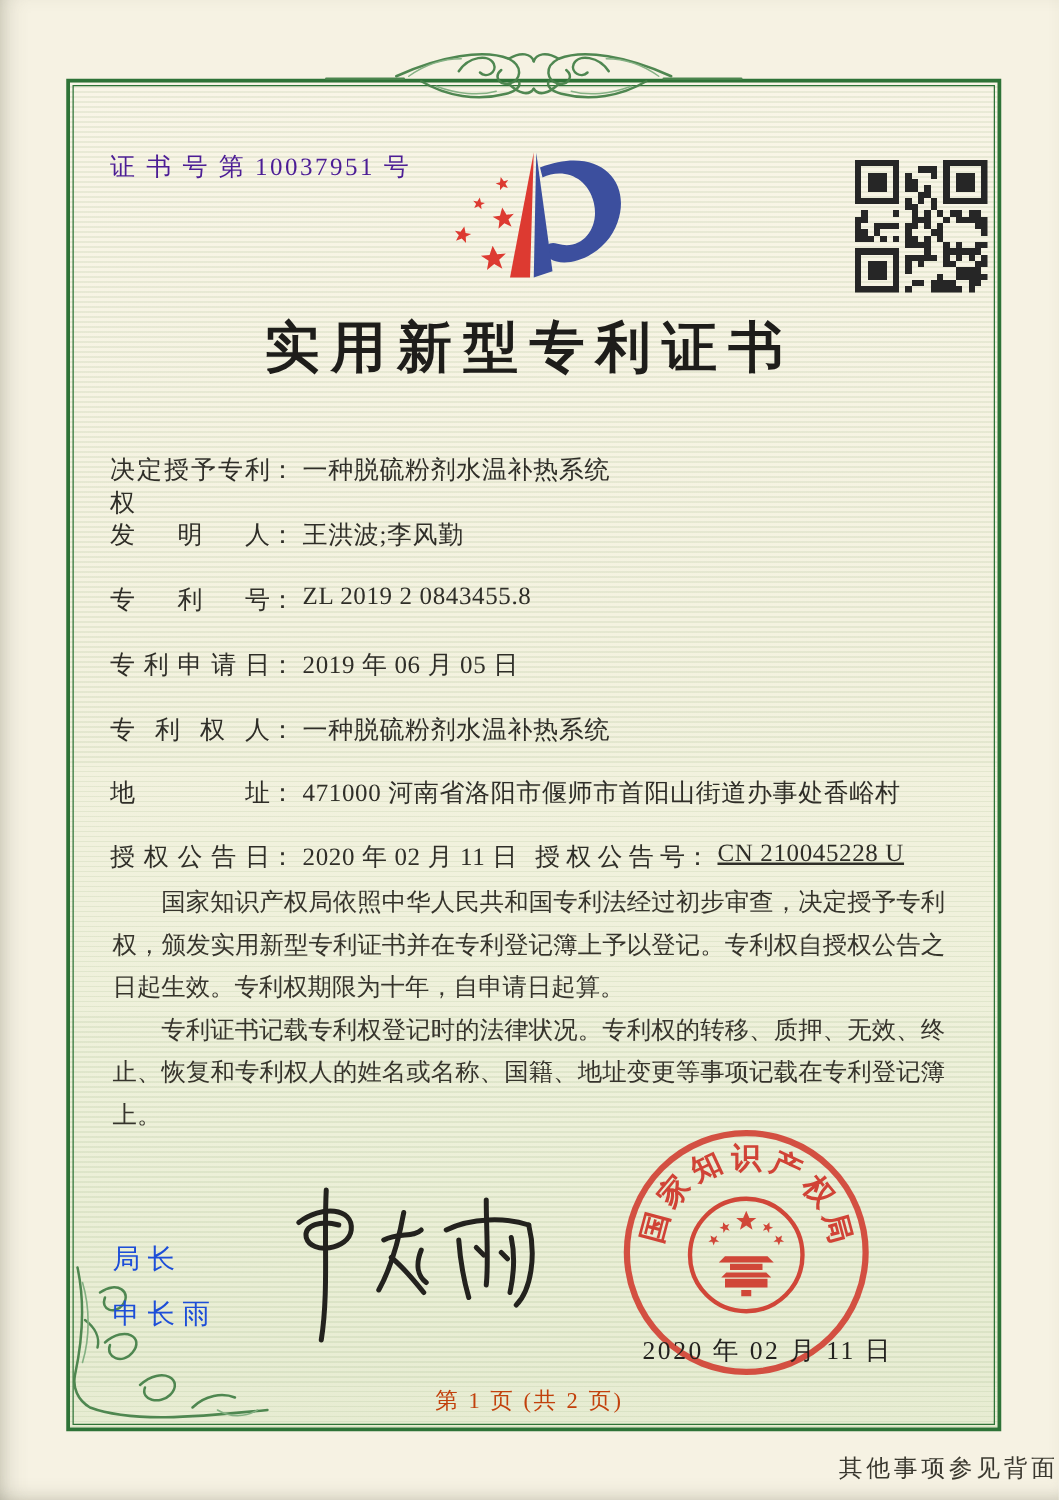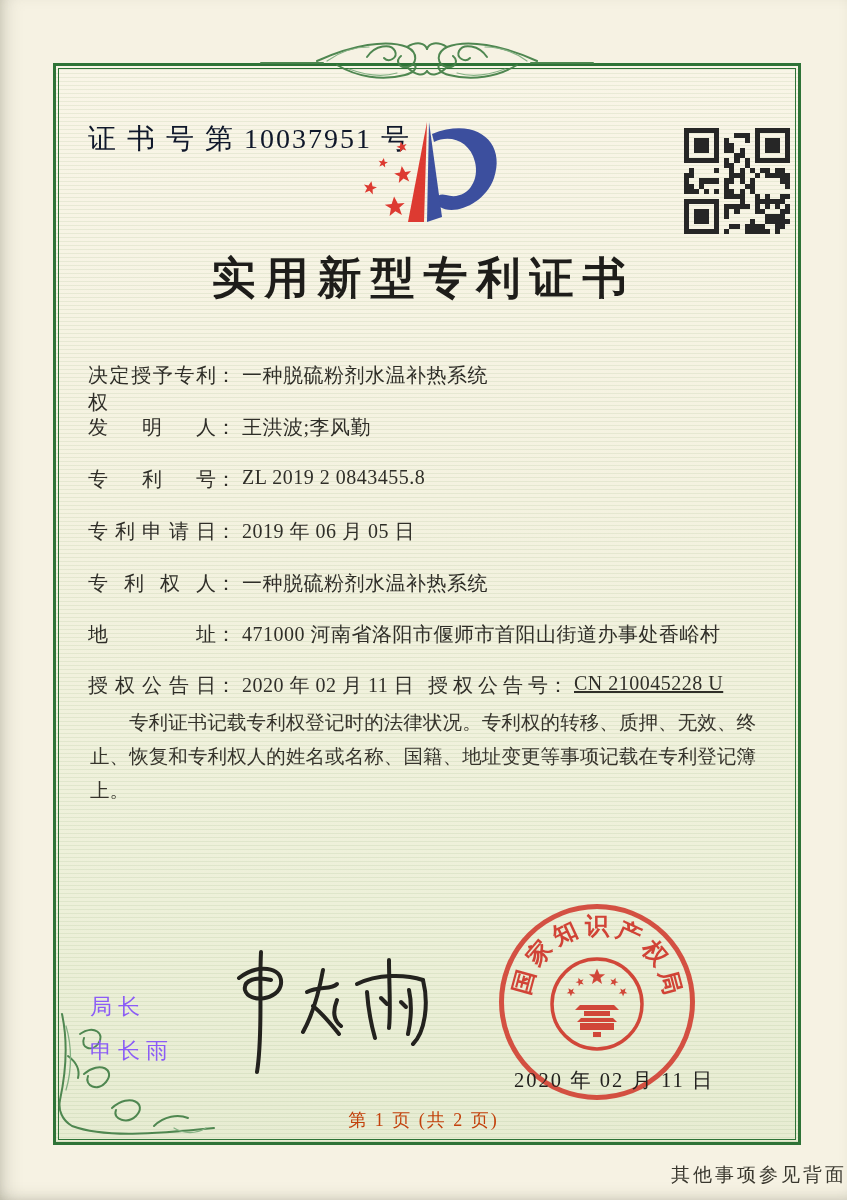--- a/index.html
+++ b/index.html
@@ -13,31 +13,31 @@
   
   .frame{
     position:absolute;left:53px;top:63px;width:742px;height:1076px;
     border:3px solid #2e7337;
     background:
       repeating-linear-gradient(0deg, rgba(125,160,100,0.13) 0 1px, rgba(125,160,100,0) 1px 4px),
       linear-gradient(180deg,#f9f5e7 0%,#f4f2e0 40%,#edf0d9 78%,#e7ecd2 100%);
   }
   .frame::before{content:"";position:absolute;inset:2px;border:1px solid #2e7337;pointer-events:none;}
   .abs{position:absolute;}
-  .certno{left:88px;top:120px;font-size:28px;color:#0f172a;letter-spacing:2px;}
+  .certno{left:88px;top:120px;font-size:20px;color:#4c1d95;letter-spacing:2px;}
   .title{left:0;top:249px;width:100%;text-align:center;font-size:44px;font-weight:700;letter-spacing:9px;color:#1e1d1a;}
   .row{left:88px;width:672px;height:30px;font-size:20px;color:#2f2e28;}
   .lbl{display:inline-block;width:128px;text-align:justify;text-align-last:justify;vertical-align:top;}
   .col{display:inline-block;vertical-align:top;}
   .val{margin-left:6px;letter-spacing:.5px;text-align:center;}
   .grp2{position:absolute;left:340px;top:0;text-decoration:underline;}
   .grp2 .lbl{width:120px;}
   .paras{left:90px;top:706px;width:666px;font-size:19.5px;line-height:34px;color:#36342c;text-align:justify;}
   .paras p{margin:0;text-indent:2em;}
-  .signer{left:90px;font-size:22px;color:#8b5cf6;letter-spacing:6px;}
+  .signer{left:90px;font-size:22px;color:#1d4ed8;letter-spacing:6px;}
   .sig-svg{left:205px;top:940px;}
   .seal{left:497px;top:902px;width:200px;height:200px;}
   .seal-ring{position:absolute;inset:2px;border:5px solid rgba(208,58,46,.88);border-radius:50%;}
   .seal-char{position:absolute;font-size:24px;font-weight:700;color:rgba(206,52,40,.92);transform-origin:center;}
   .seal-date{left:514px;top:1066px;font-size:20.5px;color:#23221f;letter-spacing:2px;z-index:5;}
   .footer-page{left:0;top:1108px;width:100%;text-align:center;font-size:18px;color:#c2410c;letter-spacing:2px;}
   .back-note{left:0;top:1162px;width:100%;text-align:right;font-size:19px;color:#3a382f;letter-spacing:3px;}
   .qr{left:684px;top:128px;}
   .logo{left:338px;top:110px;}
   .orn{pointer-events:none;}
@@ -349,20 +349,21 @@
   <span class="lbl">地址</span><span class="col">：</span><span class="val">471000 河南省洛阳市偃师市首阳山街道办事处香峪村</span>
 </div>
 <div class="abs row" style="top:672px">
   <span class="lbl">授权公告日</span><span class="col">：</span><span class="val">2020 年 02 月 11 日</span>
   <span class="grp2">
     <span class="lbl">授权公告号</span><span class="col">：</span><span class="val">CN 210045228 U</span>
   </span>
 </div>
 
 <div class="abs paras">
+  <p>国家知识产权局依照中华人民共和国专利法经过初步审查，决定授予专利权，颁发实用新型专利证书并在专利登记簿上予以登记。专利权自授权公告之日起生效。专利权期限为十年，自申请日起算。</p>
   <p>专利证书记载专利权登记时的法律状况。专利权的转移、质押、无效、终止、恢复和专利权人的姓名或名称、国籍、地址变更等事项记载在专利登记簿上。</p>
 </div>
 
 <div class="abs signer" style="top:992px">局长</div>
 <div class="abs signer" style="top:1036px">申长雨</div>
 
 <svg class="abs sig-svg" width="240" height="140" viewBox="0 0 240 140">
   <g fill="none" stroke="#23221e" stroke-width="4" stroke-linecap="round" stroke-linejoin="round">
     <path d="M34,38 C52,24 78,26 76,44 C74,60 44,64 40,50 C38,40 52,36 66,40"></path>
     <path d="M56,12 C54,50 58,95 52,132"></path>

